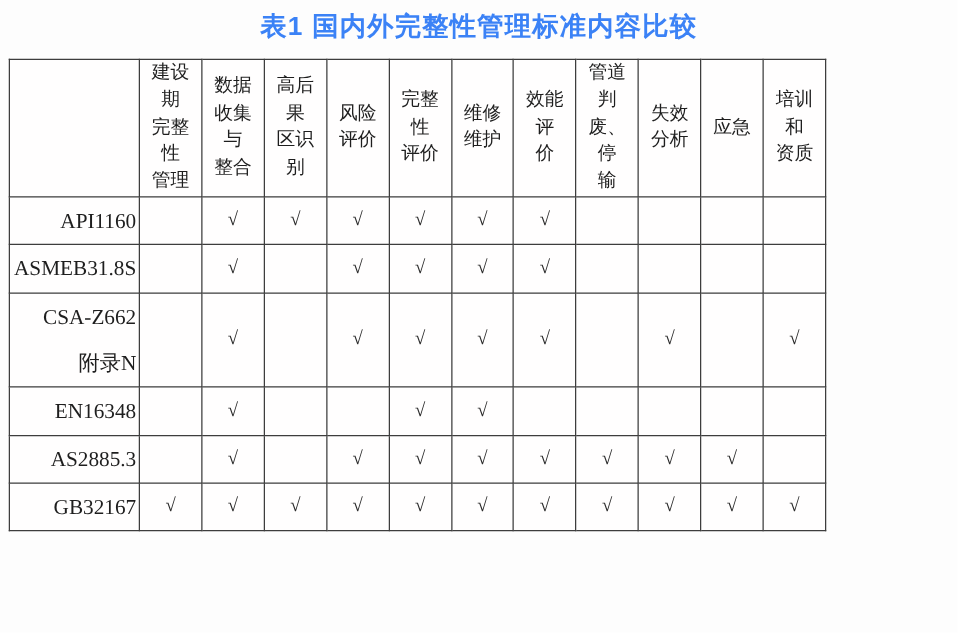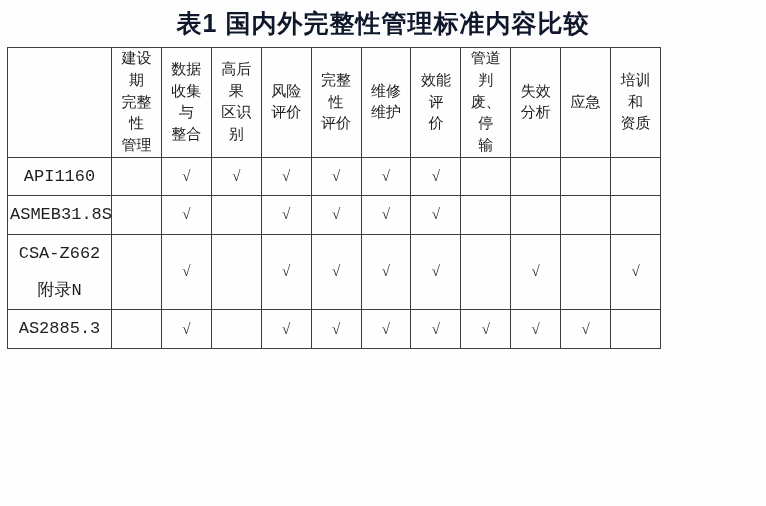--- a/index.html
+++ b/index.html
@@ -14,23 +14,23 @@
     height: 506px;
     background: #fdfdfd;
     overflow: hidden;
   }
   .title {
     position: absolute;
     top: 7px;
     left: 0;
     width: 766px;
     text-align: center;
-    font-size: 25px;
+    font-size: 21px;
     font-weight: bold;
-    color: #0f172a;
+    color: #3b82f6;
     letter-spacing: 1px;
     font-family: "Liberation Sans", sans-serif;
   }
   table.cmp {
     position: absolute;
     left: 7px;
     top: 47px;
     width: 654px;
     border-collapse: collapse;
     table-layout: fixed;
@@ -50,21 +50,22 @@
     font-weight: normal;
     line-height: 1.45;
     white-space: pre-line;
     font-family: "Liberation Serif", serif;
   }
   table.cmp tbody th {
     font-size: 17px;
     font-weight: normal;
     line-height: 2.2;
     white-space: pre-line;
-    font-family: Liberation Mono, monospace;
+    font-family: Liberation Serif, serif;
+    text-align: right;
   }
   table.cmp tbody td {
     height: 37px;
     font-size: 15px;
     font-family: "Liberation Serif", serif;
     color: #2b2b2b;
   }
   table.cmp .label-col { width: 104px; }
 </style>
 </head>
@@ -140,28 +141,56 @@
           <td>√</td>
           <td>√</td>
           <td>√</td>
           <td>√</td>
           <td></td>
           <td>√</td>
           <td></td>
           <td>√</td>
         </tr>
         <tr>
+          <th>EN16348</th>
+          <td></td>
+          <td>√</td>
+          <td></td>
+          <td></td>
+          <td>√</td>
+          <td>√</td>
+          <td></td>
+          <td></td>
+          <td></td>
+          <td></td>
+          <td></td>
+        </tr>
+        <tr>
           <th>AS2885.3</th>
           <td></td>
           <td>√</td>
           <td></td>
           <td>√</td>
           <td>√</td>
           <td>√</td>
           <td>√</td>
           <td>√</td>
           <td>√</td>
           <td>√</td>
           <td></td>
         </tr>
+        <tr>
+          <th>GB32167</th>
+          <td>√</td>
+          <td>√</td>
+          <td>√</td>
+          <td>√</td>
+          <td>√</td>
+          <td>√</td>
+          <td>√</td>
+          <td>√</td>
+          <td>√</td>
+          <td>√</td>
+          <td>√</td>
+        </tr>
       </tbody>
   </table>
 </div>
 
 </body></html>

